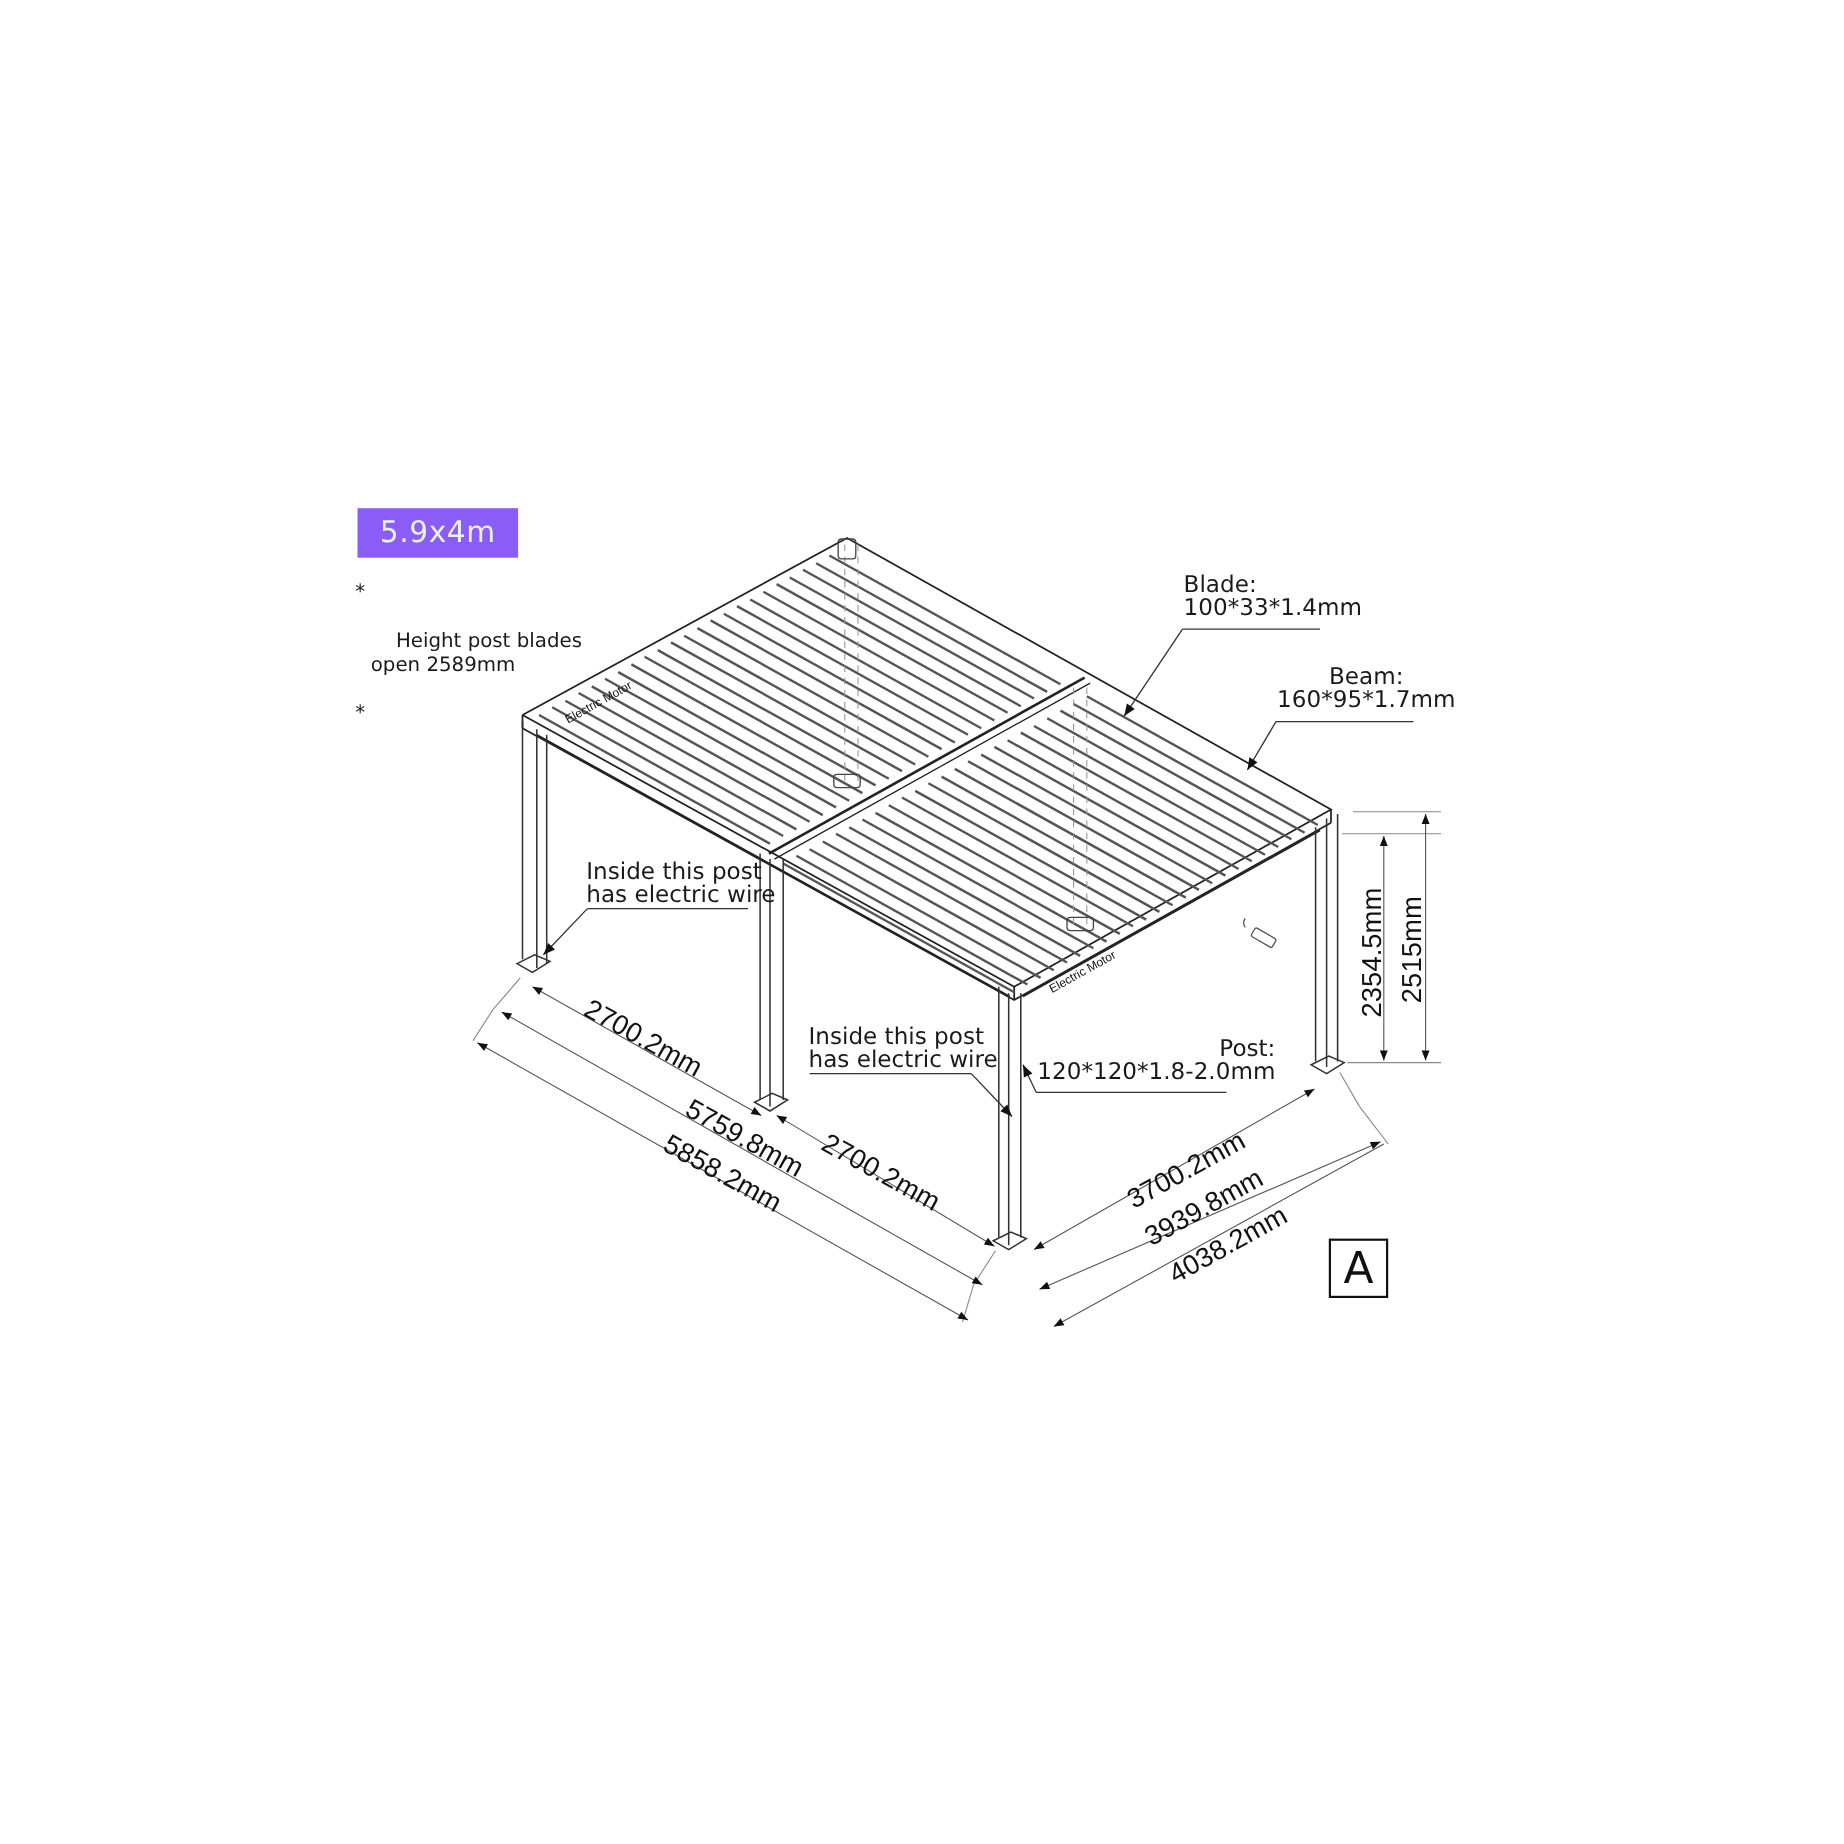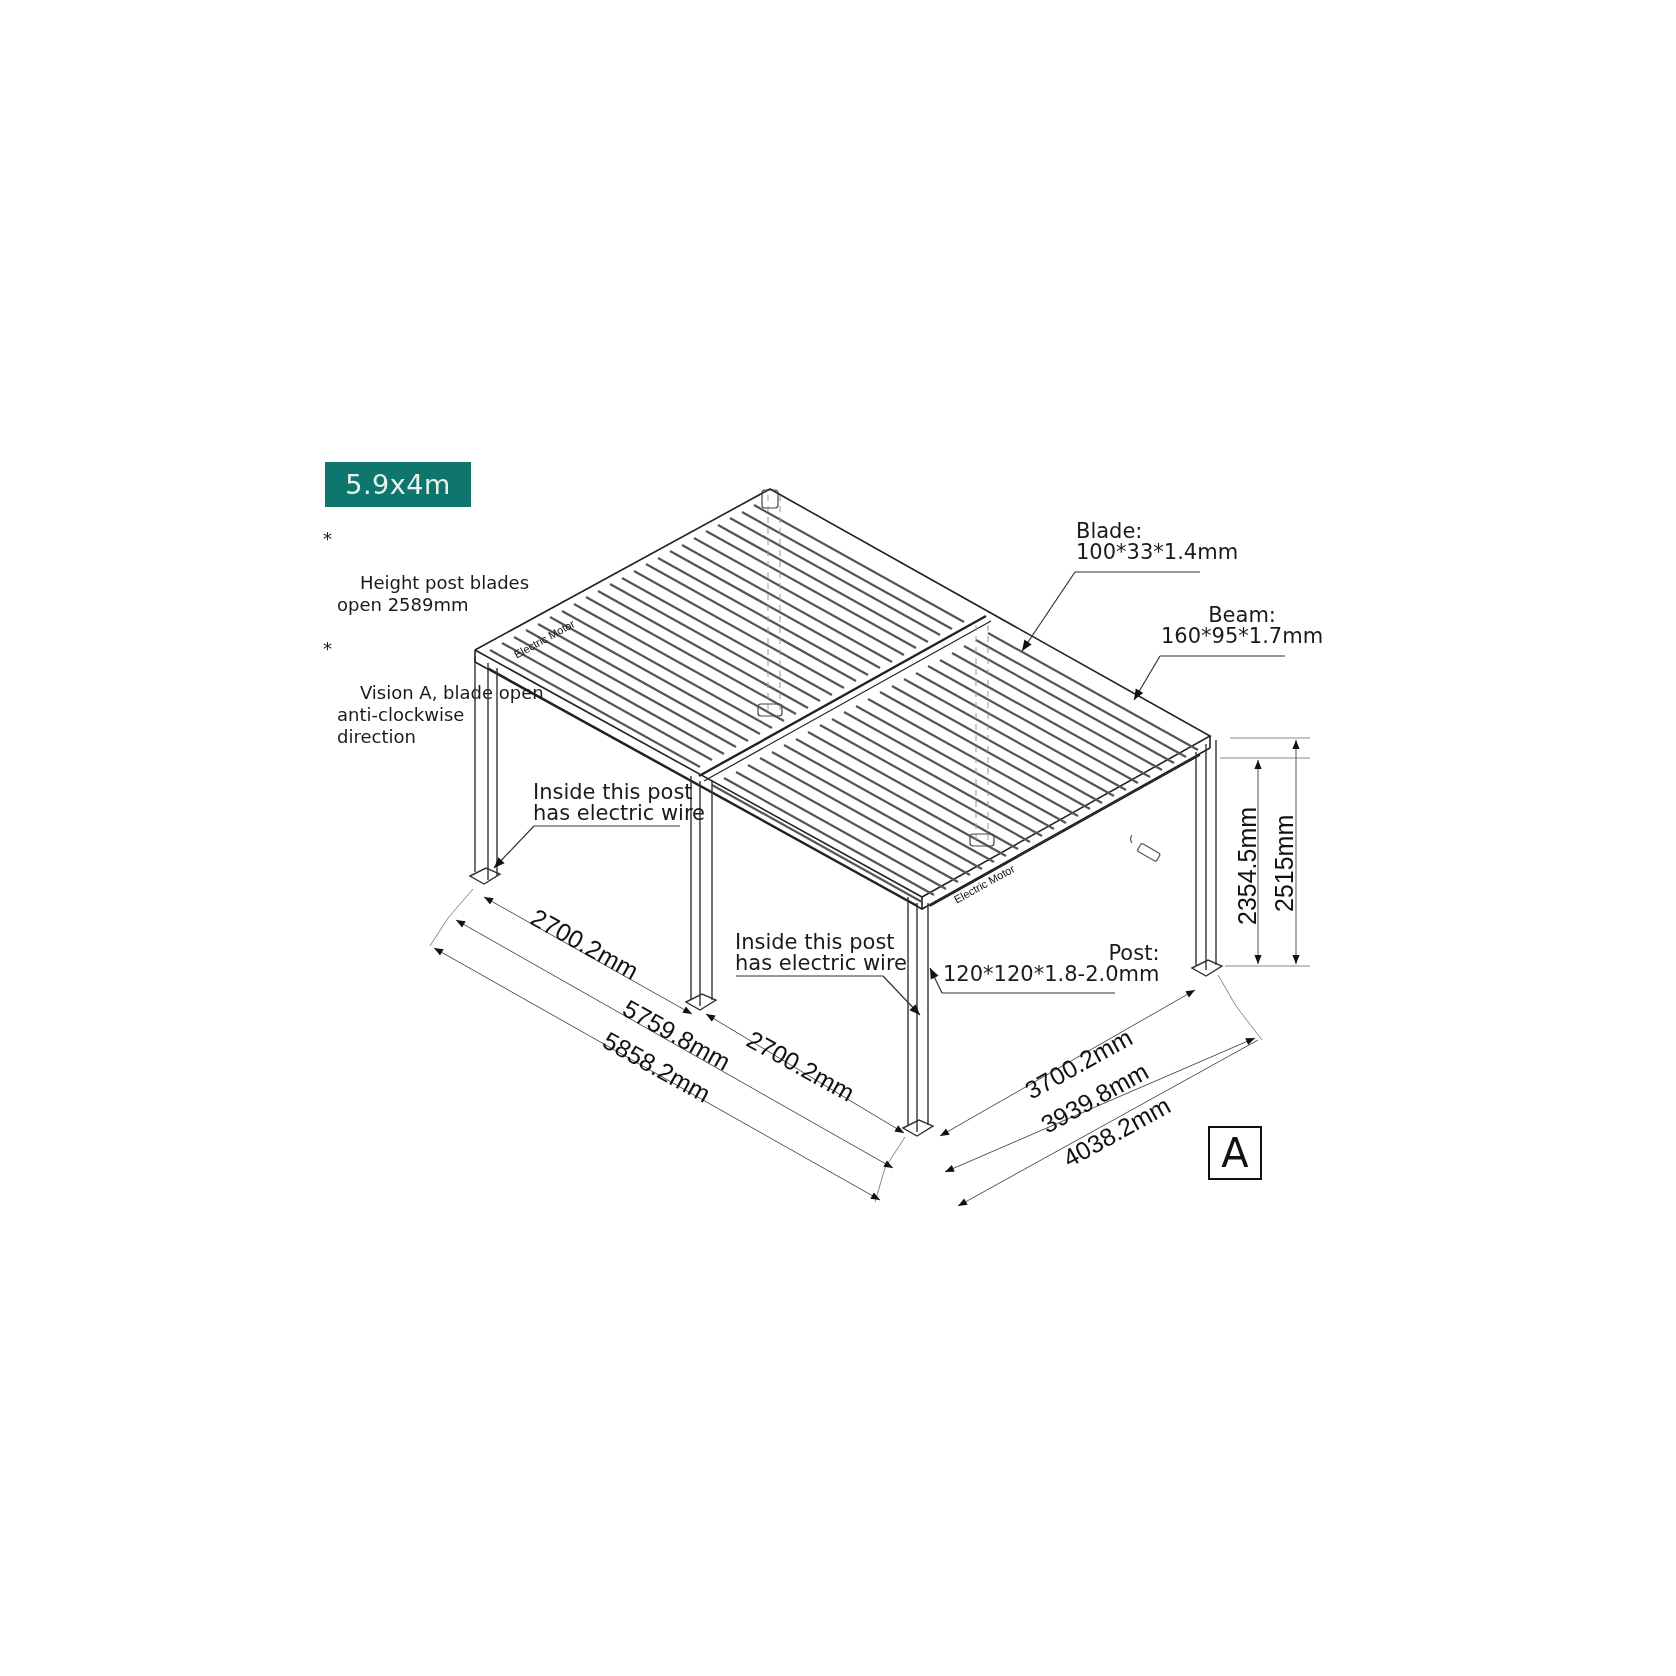--- a/index.html
+++ b/index.html
@@ -1,19 +1,19 @@
 <!DOCTYPE html>
 <html><head>
 <meta charset="utf-8">
 <style>
   html, body { margin:0; padding:0; background:#ffffff; }
   body { width:1676px; height:1676px; position:relative; overflow:hidden;
          font-family:"Liberation Sans", sans-serif; color:#111; }
   .badge { position:absolute; left:325px; top:462px; width:146px; height:45px;
-           background:#0f766e; color:#e8f3ec; font-size:27px; line-height:45px;
+           background:#8b5cf6; color:#e8f3ec; font-size:27px; line-height:45px;
            text-align:center; letter-spacing:0.5px;
            font-family:"DejaVu Sans", sans-serif; }
   .notes { position:absolute; left:323px; top:528px; font-size:18px; line-height:22px;
            font-family:"DejaVu Sans", sans-serif; color:#1a1a1a; }
   .note { position:relative; padding-left:14px; white-space:pre; }
   .note .star { position:absolute; left:0; top:0; }
   .label { position:absolute; font-size:21px; line-height:21px;
            font-family:"DejaVu Sans", sans-serif; color:#1a1a1a; white-space:nowrap; }
   .dim { position:absolute; font-size:25px; font-family:"Liberation Sans", sans-serif;
          color:#111; white-space:nowrap; transform-origin:0 0; }
@@ -182,23 +182,20 @@
 <div class="badge">5.9x4m</div>
 
 <div class="notes">
   <div class="note">
     <span class="star">*</span>
     <span>Height post blades
 open 2589mm</span>
   </div>
   <div class="note">
     <span class="star">*</span>
-    <span>Vision A, blade open
-anti-clockwise
-direction</span>
   </div>
 </div>
 
 <div class="label" style="left:1076px;top:521px;">
   <div>Blade:</div>
   <div>100*33*1.4mm</div>
 </div>
 <div class="label" style="left:1161px;top:605px;text-align:center;">
   <div>Beam:</div>
   <div>160*95*1.7mm</div>

